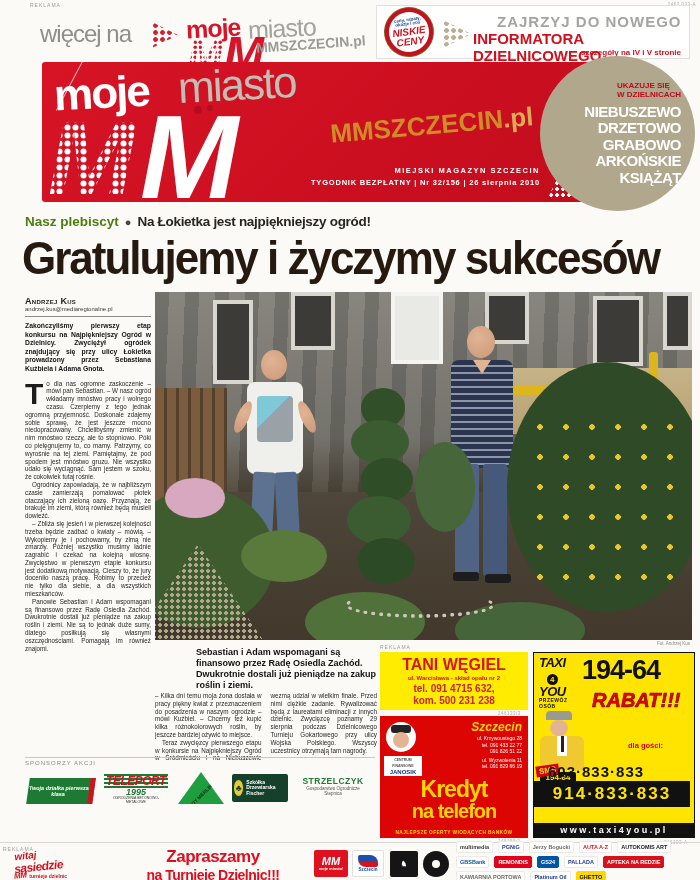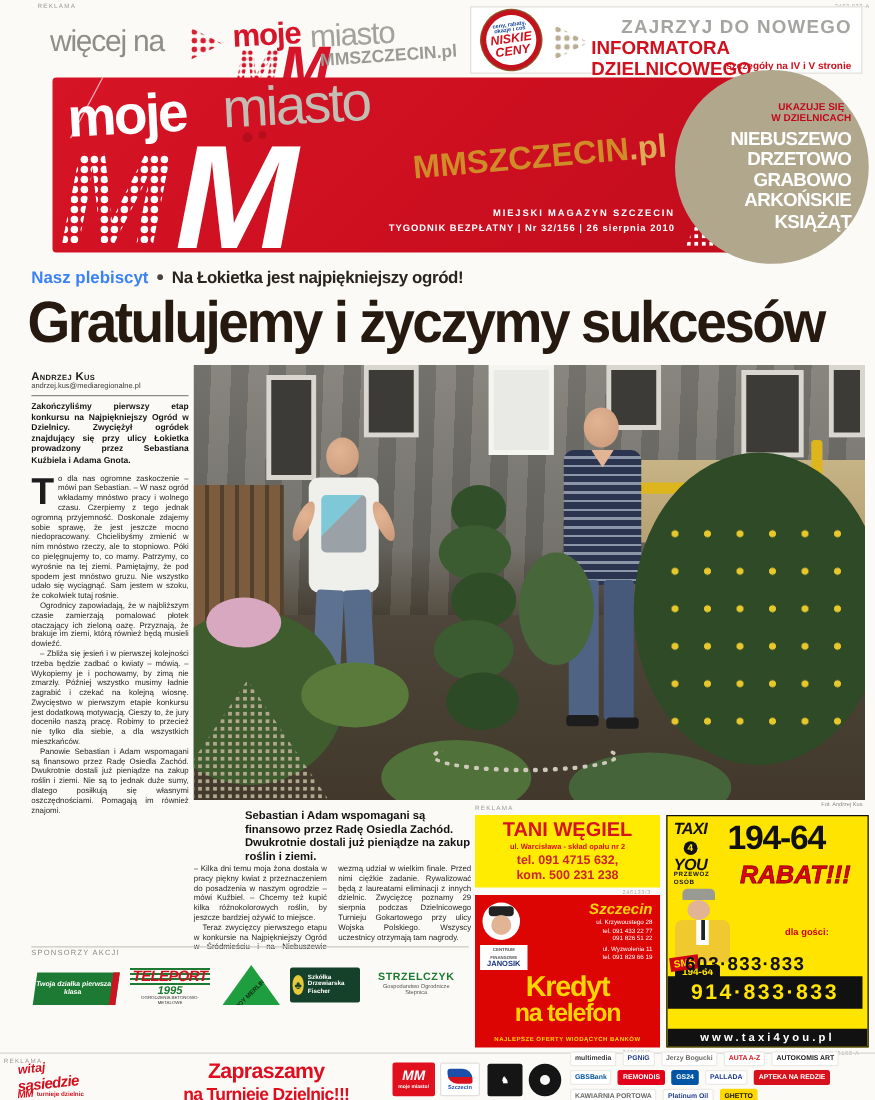--- a/index.html
+++ b/index.html
@@ -46,25 +46,25 @@
   .dots-white { background:radial-gradient(circle,#ffffff 1.6px,transparent 1.9px); background-size:6px 6px; }
   .dots-red   { background:radial-gradient(circle,#d01220 1.6px,transparent 1.9px); background-size:6px 6px; }
   .dots-beige { background:radial-gradient(circle,#b1a78d 1.6px,transparent 1.9px); background-size:6px 6px; }
   .mh-slash { width:1px; height:60px; background:rgba(255,255,255,.65); transform:rotate(28deg); }
 
   .circle {
     left:540px; top:56px; width:155px; height:155px; border-radius:50%;
     background:#b1a78d; display:flex; flex-direction:column;
     align-items:flex-end; justify-content:center; padding:10px 14px 10px 0;
   }
-  .circle .hdr { font-size:8px; font-weight:800; color:#c00a1c; text-align:center; line-height:9px; margin-bottom:5px; }
+  .circle .hdr { font-size:8px; font-weight:800; color:#c00a1c; text-align:left; line-height:9px; margin-bottom:5px; }
   .circle .dist { font-size:15px; font-weight:900; color:#fff; text-align:right; line-height:16.5px; letter-spacing:-.5px; }
 
   
-  .kick-label { font-size:13.5px; font-weight:900; color:#3b82f6; }
+  .kick-label { font-size:13.5px; font-weight:900; color:#4d7c0f; }
   .kick-bullet { font-size:11px; color:#4a443e; }
   .kick-text { font-size:13.5px; font-weight:700; color:#2a241e; letter-spacing:-.3px; }
   .headline { font-size:44px; font-weight:900; color:#261a10; letter-spacing:-2px;
     transform:scaleY(1.06); transform-origin:left top; white-space:nowrap; }
 
   
   .byline-name { font-size:9px; font-weight:800; color:#1c1c1c; font-variant:small-caps; letter-spacing:.3px; }
   .byline-mail { font-size:6px; color:#3a3a3a; }
   .colrule { height:1px; background:#8c8c88; }
   .lead { font-size:6.8px; line-height:8.6px; font-weight:700; color:#141414; text-align:justify; }

